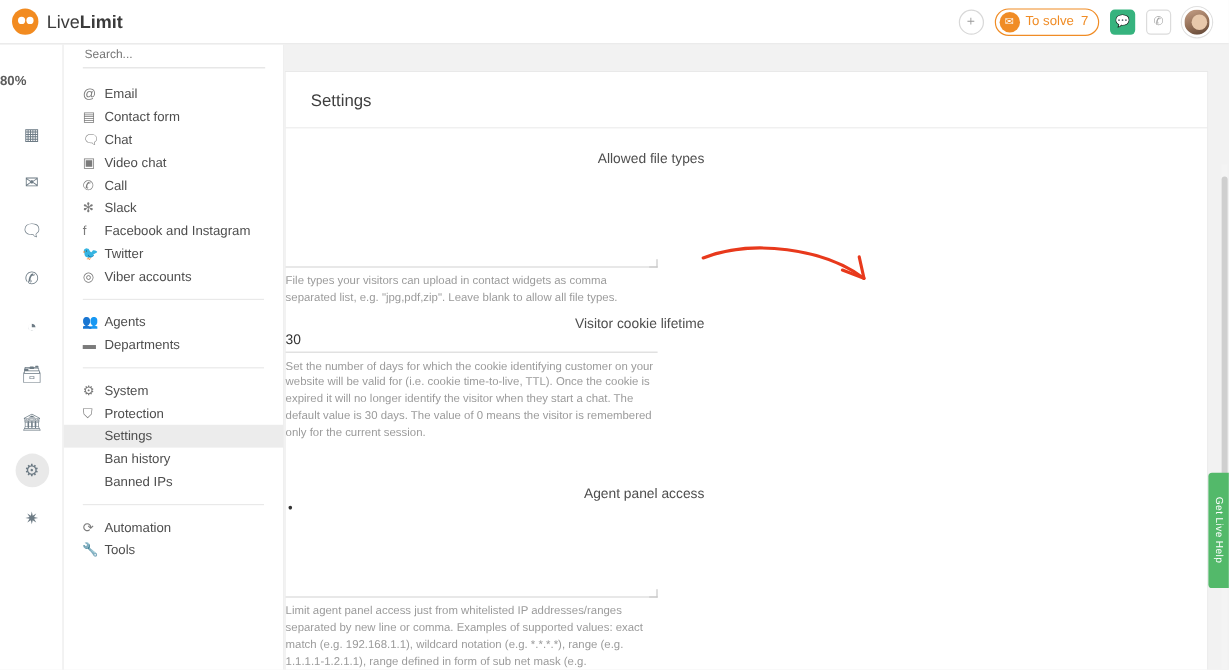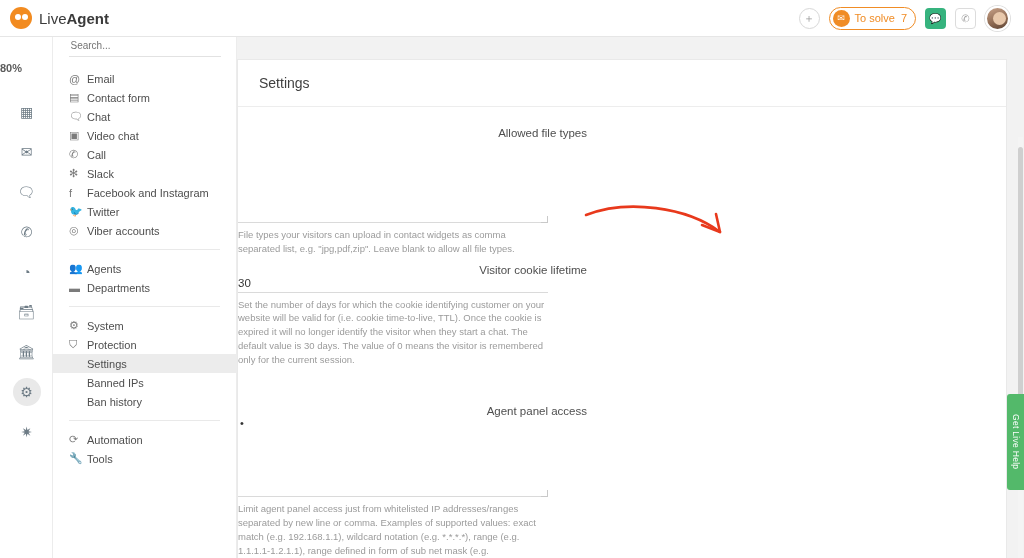--- a/index.html
+++ b/index.html
@@ -335,21 +335,21 @@
     letter-spacing: 0.3px;
   }
 </style>
 </head>
 <body>
 
 <div class="topbar">
   <div class="brand">
     <div class="brand-logo"></div>
     <div class="brand-text">
-      <span class="live">Live</span><span class="agent">Agent</span>
+      <span class="live">Live</span><span class="agent">Limit</span>
     </div>
   </div>
 
   <div class="topright">
     <div class="circ-btn">＋</div>
 
     <div class="pill">
       <div class="pill-icon">✉</div>
       <span>To solve</span>
       <span class="pill-count">7</span>
@@ -470,24 +470,24 @@
       <span>System</span>
     </div>
     <div class="cfg-item">
       <span class="ic">⛉</span>
       <span>Protection</span>
     </div>
     <div class="cfg-item sub selected">
       <span>Settings</span>
     </div>
     <div class="cfg-item sub">
+      <span>Ban history</span>
+    </div>
+    <div class="cfg-item sub">
       <span>Banned IPs</span>
-    </div>
-    <div class="cfg-item sub">
-      <span>Ban history</span>
     </div>
 
     <div class="cfg-sep"></div>
 
     <div class="cfg-item">
       <span class="ic">⟳</span>
       <span>Automation</span>
     </div>
     <div class="cfg-item">
       <span class="ic">🔧</span>

